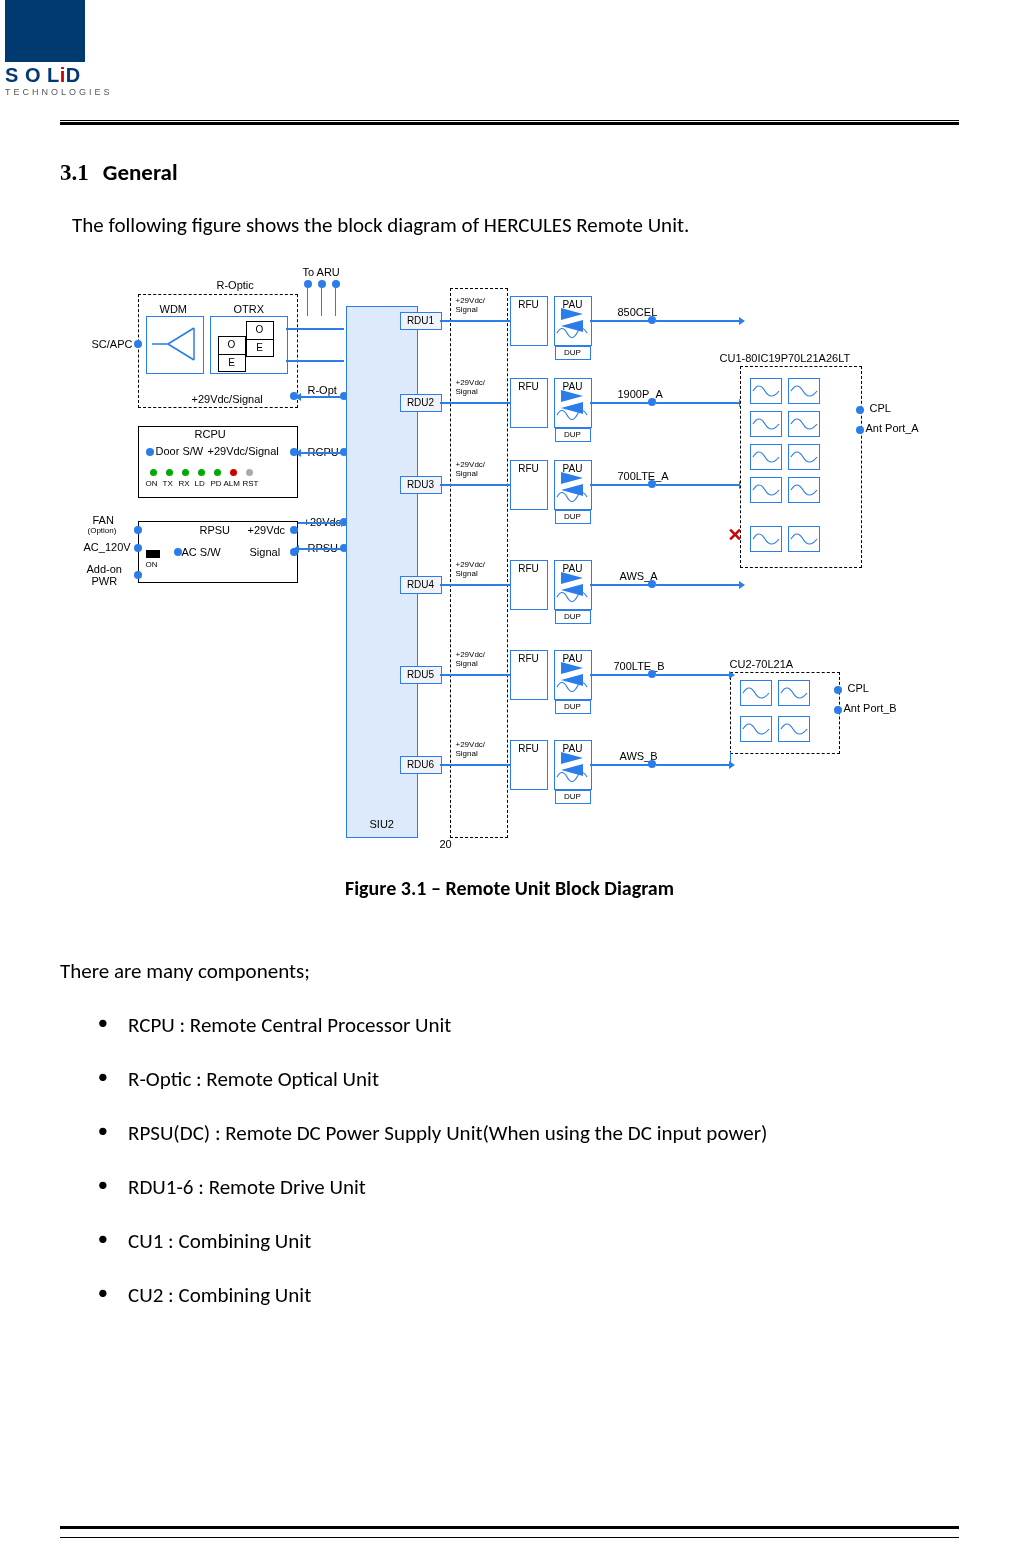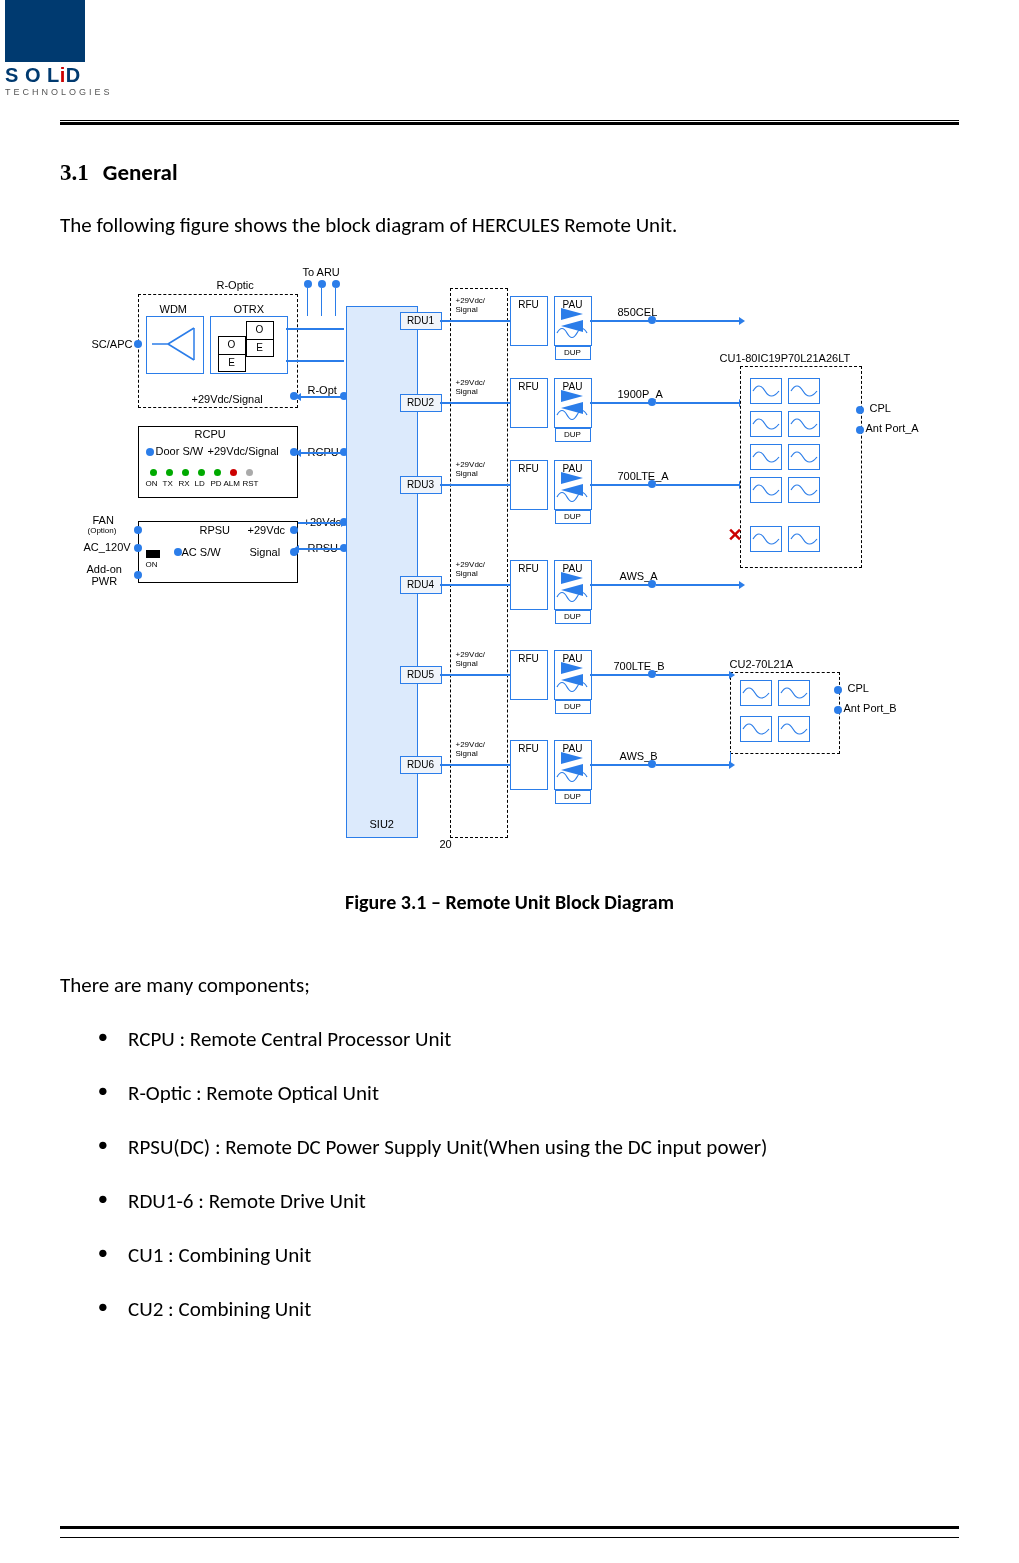--- a/index.html
+++ b/index.html
@@ -55,25 +55,26 @@
     font-family: Calibri, Arial, sans-serif;
     font-size: 23px;
     font-weight: bold;
     margin-bottom: 26px;
   }
   .section-heading .num { font-family: "Times New Roman", serif; margin-right: 14px; }
   .intro {
     font-family: Calibri, Arial, sans-serif;
     font-size: 21px;
     margin-bottom: 28px;
+    margin-left: 12px;
   }
   .diagram-zone {
     width: 840px;
     height: 590px;
-    margin: 0 auto 34px auto;
+    margin: 0 auto 20px auto;
     position: relative;
     font-family: Arial, sans-serif;
     font-size: 10.5px;
     color: #000;
   }
   .caption {
     text-align: center;
     font-family: Calibri, Arial, sans-serif;
     font-weight: bold;
     font-size: 20px;

